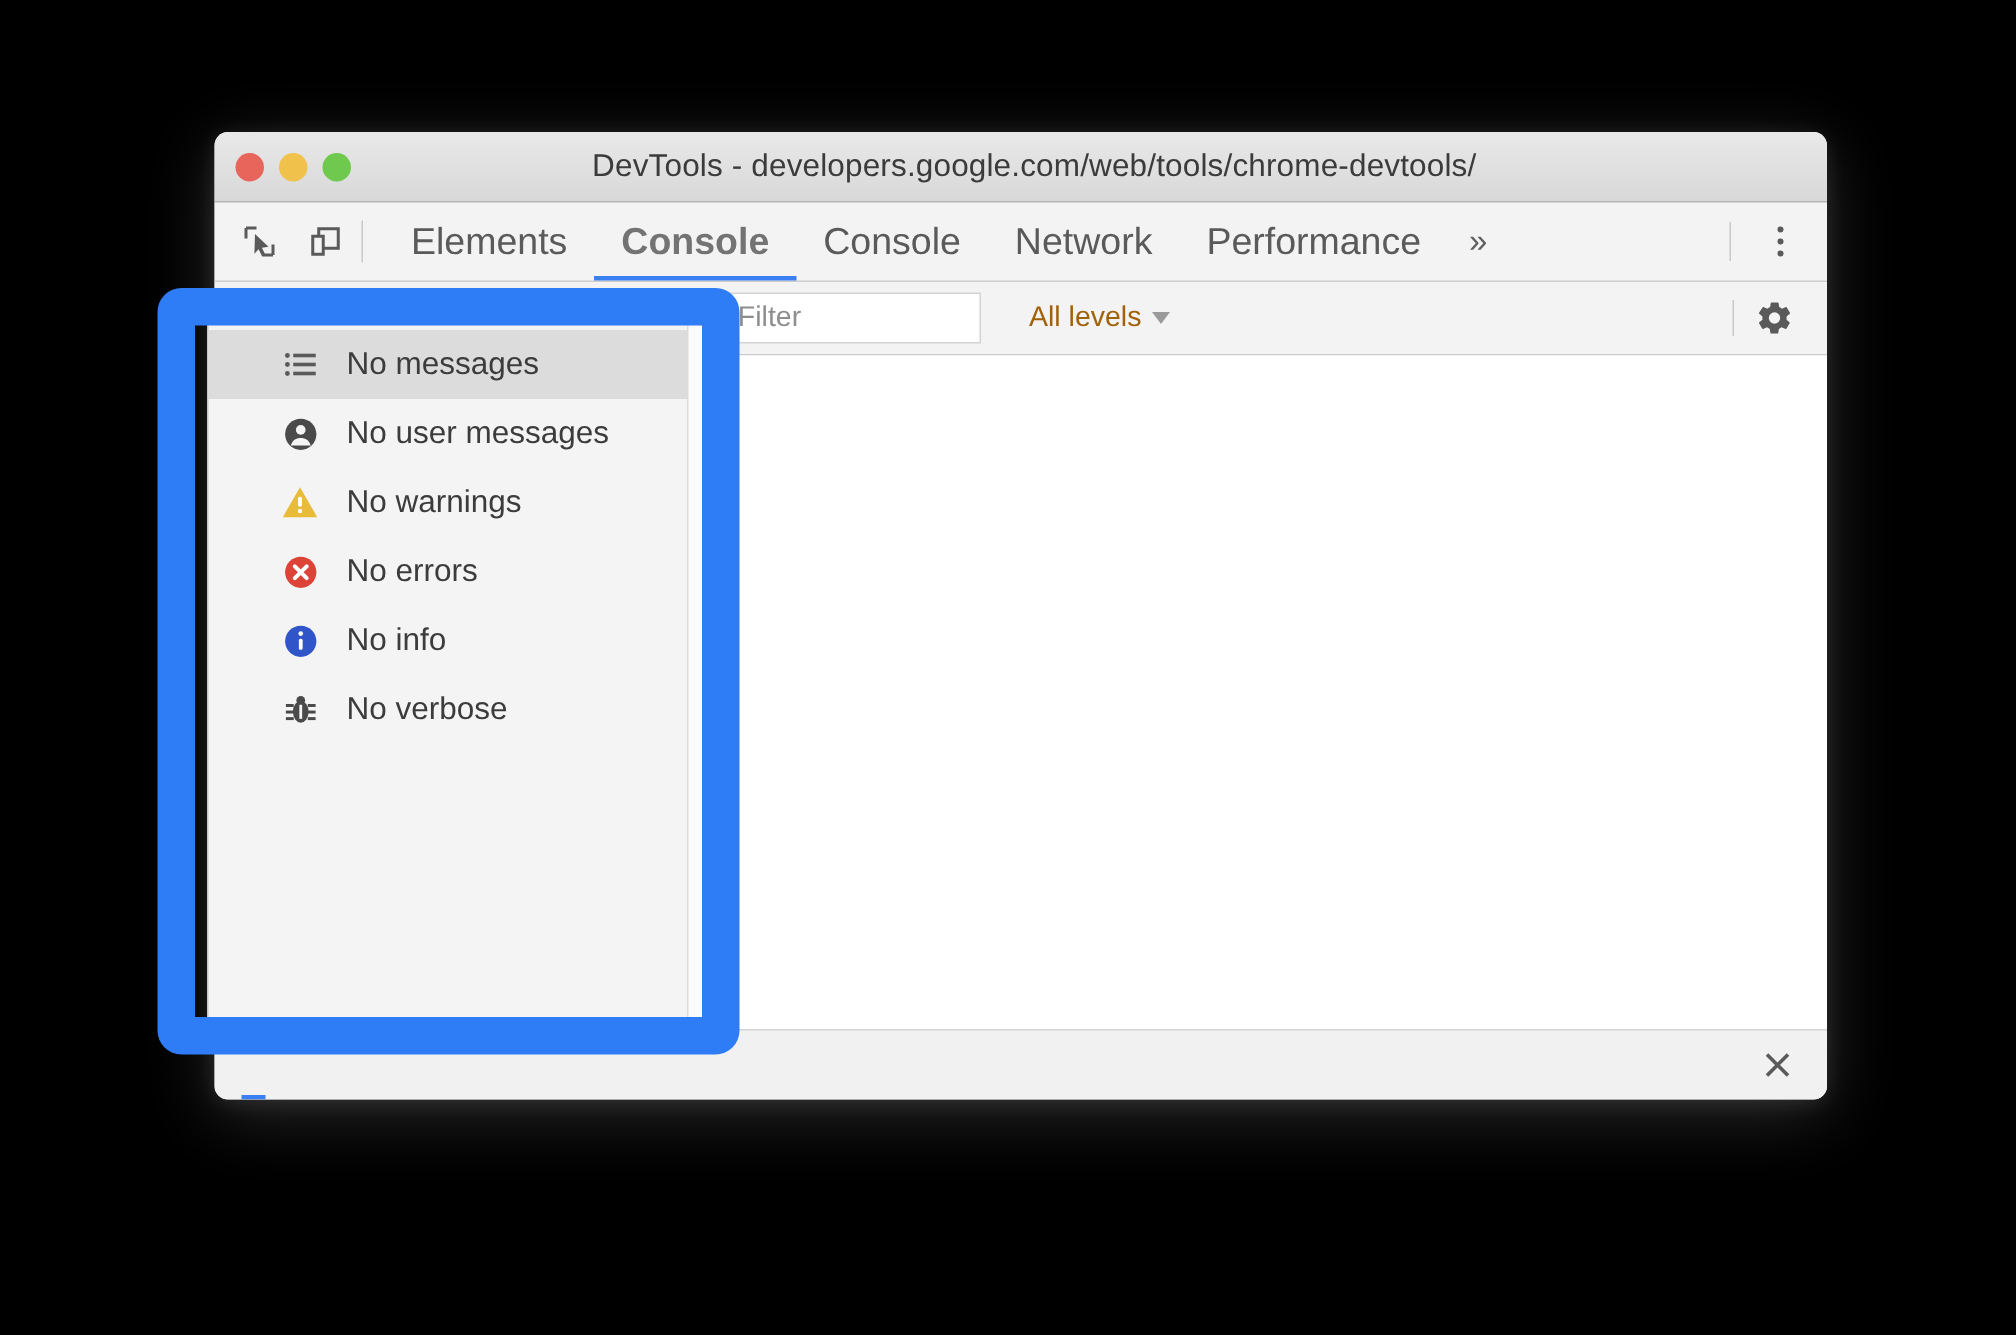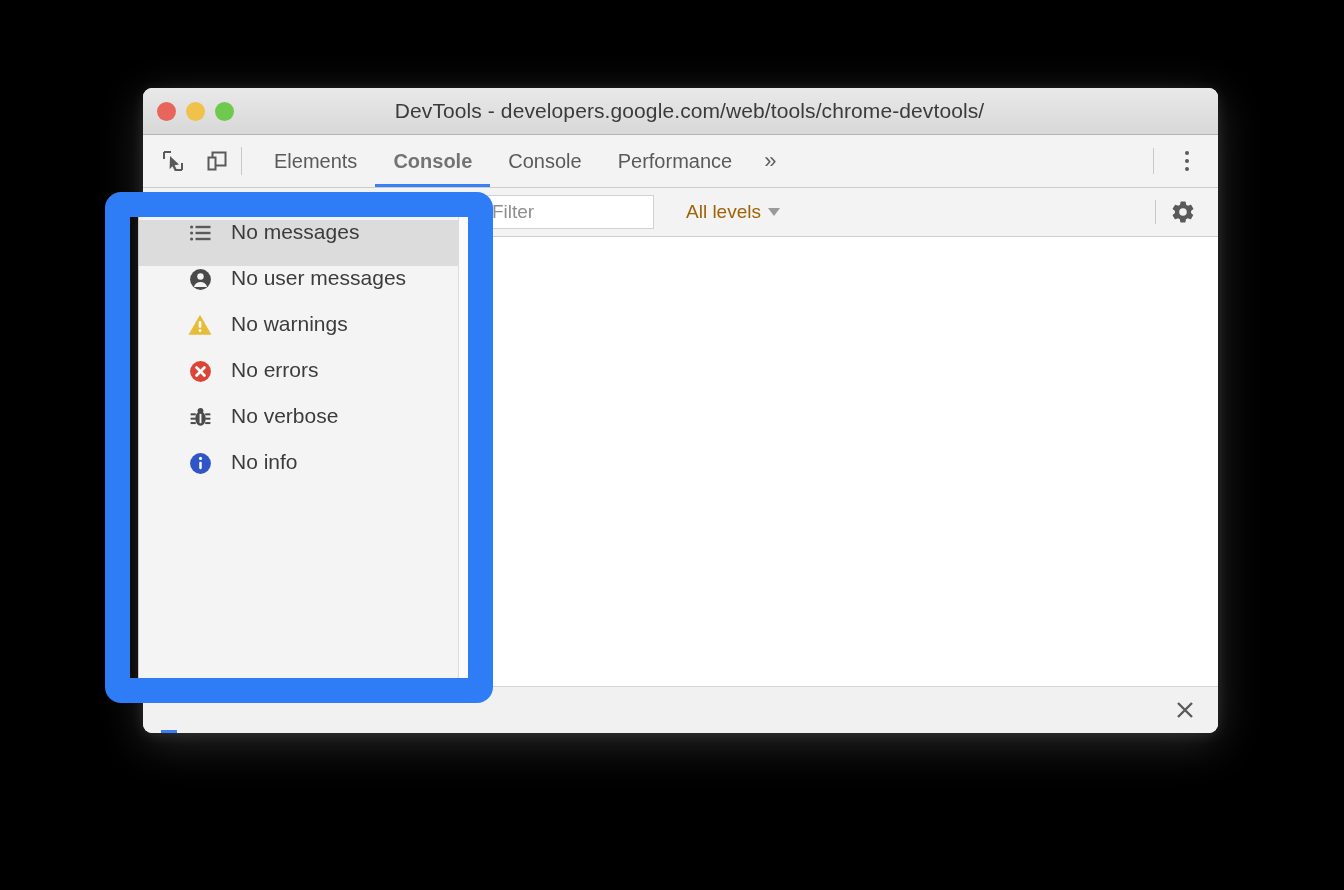--- a/index.html
+++ b/index.html
@@ -100,21 +100,21 @@
     display: flex;
     align-items: stretch;
     margin-left: 14px;
     flex: 1;
   }
   .tab {
     position: relative;
     display: flex;
     align-items: center;
     padding: 0 18px;
-    font-size: 20px;
+    font-size: 25px;
     color: #5a5a5a;
     white-space: nowrap;
   }
   .tab.active {
     color: #737373;
     font-weight: bold;
   }
   .tab.active::after {
     content: "";
     position: absolute;
@@ -274,20 +274,21 @@
     box-sizing: border-box;
     overflow: hidden;
     z-index: 30;
   }
   .popup-inner {
     padding-top: 10px;
   }
   .level-item {
     height: 46px;
     display: flex;
+    align-items: center;
     padding-left: 48px;
     gap: 18px;
     font-size: 21px;
     color: #3c3c3c;
   }
   .level-item.selected {
     background: #dcdcdc;
   }
   .level-icon {
     width: 26px;
@@ -356,20 +357,23 @@
       <div class="vsep"></div>
       <div class="tabs">
         <div class="tab">
             <span>Elements</span>
           </div>
         <div class="tab active">
             <span>Console</span>
           </div>
         <div class="tab">
             <span>Console</span>
+          </div>
+        <div class="tab">
+            <span>Network</span>
           </div>
         <div class="tab">
             <span>Performance</span>
           </div>
         <div class="tab more">»</div>
       </div>
       <div class="tabstrip-right">
         <div class="vsep" style="height:26px;margin:0;"></div>
         <div class="kebab">
           <i></i>
@@ -481,46 +485,46 @@
             <circle cx="12" cy="12" r="10" fill="#db4437"></circle>
             <path d="M8.2 8.2 L15.8 15.8 M15.8 8.2 L8.2 15.8" stroke="#ffffff" stroke-width="2.6" stroke-linecap="round"></path>
           </svg>
         </span>
         <span>No errors</span>
       </div>
 
       <div class="level-item">
         <span class="level-icon">
           <svg width="25" height="25" viewBox="0 0 24 24">
+            <circle cx="12" cy="12" r="10" fill="#2f55c8"></circle>
+            <rect x="10.8" y="10.4" width="2.4" height="7" rx="1" fill="#ffffff"></rect>
+            <circle cx="12" cy="7.1" r="1.5" fill="#ffffff"></circle>
+          </svg>
+        </span>
+        <span>No info</span>
+      </div>
+
+      <div class="level-item">
+        <span class="level-icon">
+          <svg width="25" height="25" viewBox="0 0 24 24">
             <g fill="#4a4a4a">
               <ellipse cx="12" cy="13" rx="5" ry="7"></ellipse>
               <circle cx="12" cy="5.6" r="2.8"></circle>
               <rect x="2.5" y="8" width="5" height="1.9"></rect>
               <rect x="16.5" y="8" width="5" height="1.9"></rect>
               <rect x="2.5" y="12.2" width="5" height="1.9"></rect>
               <rect x="16.5" y="12.2" width="5" height="1.9"></rect>
               <rect x="2.5" y="16.4" width="5" height="1.9"></rect>
               <rect x="16.5" y="16.4" width="5" height="1.9"></rect>
             </g>
             <rect x="11.1" y="8.5" width="1.8" height="9" fill="#f4f4f4"></rect>
           </svg>
         </span>
         <span>No verbose</span>
       </div>
 
-      <div class="level-item">
-        <span class="level-icon">
-          <svg width="25" height="25" viewBox="0 0 24 24">
-            <circle cx="12" cy="12" r="10" fill="#2f55c8"></circle>
-            <rect x="10.8" y="10.4" width="2.4" height="7" rx="1" fill="#ffffff"></rect>
-            <circle cx="12" cy="7.1" r="1.5" fill="#ffffff"></circle>
-          </svg>
-        </span>
-        <span>No info</span>
-      </div>
-
     </div>
     <div class="popup-scroll"></div>
   </div>
 
   <div class="highlight-rect"></div>
 
 </div>
 
 </body></html>

